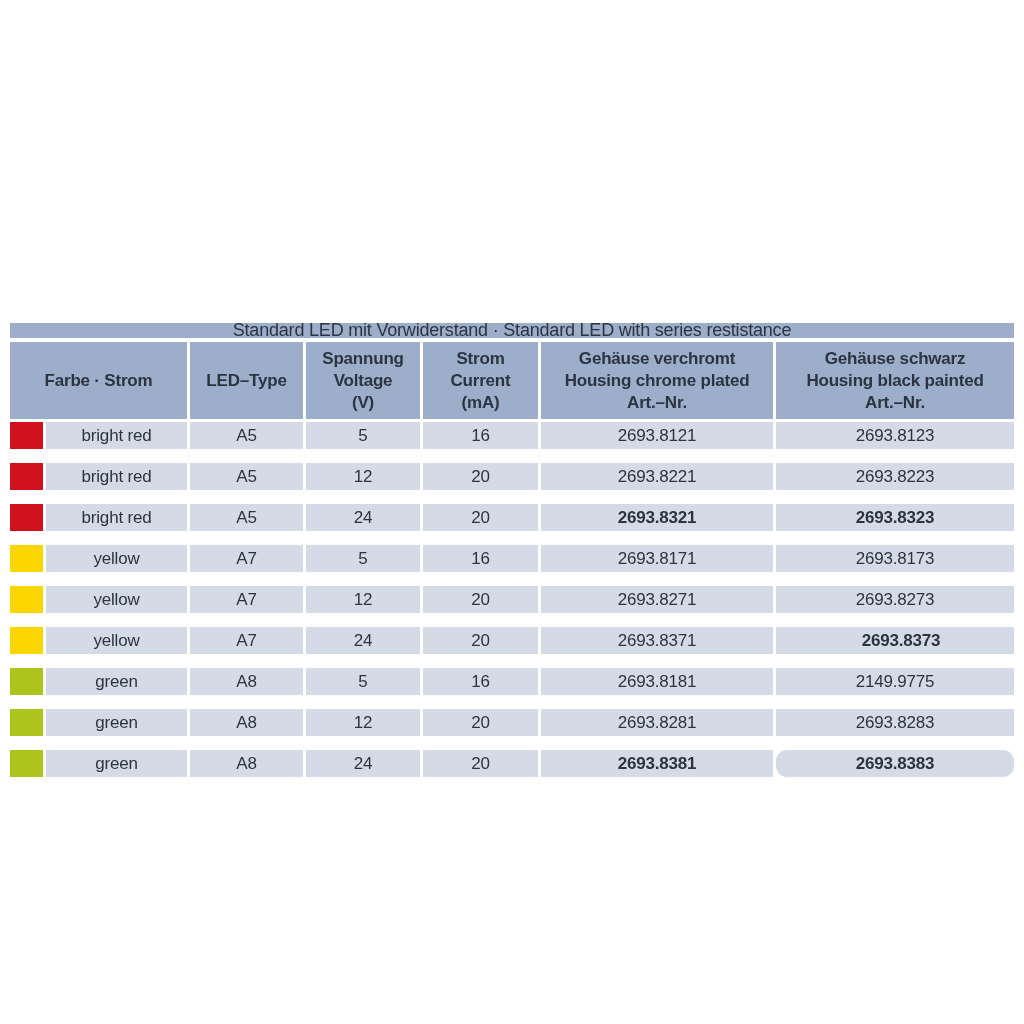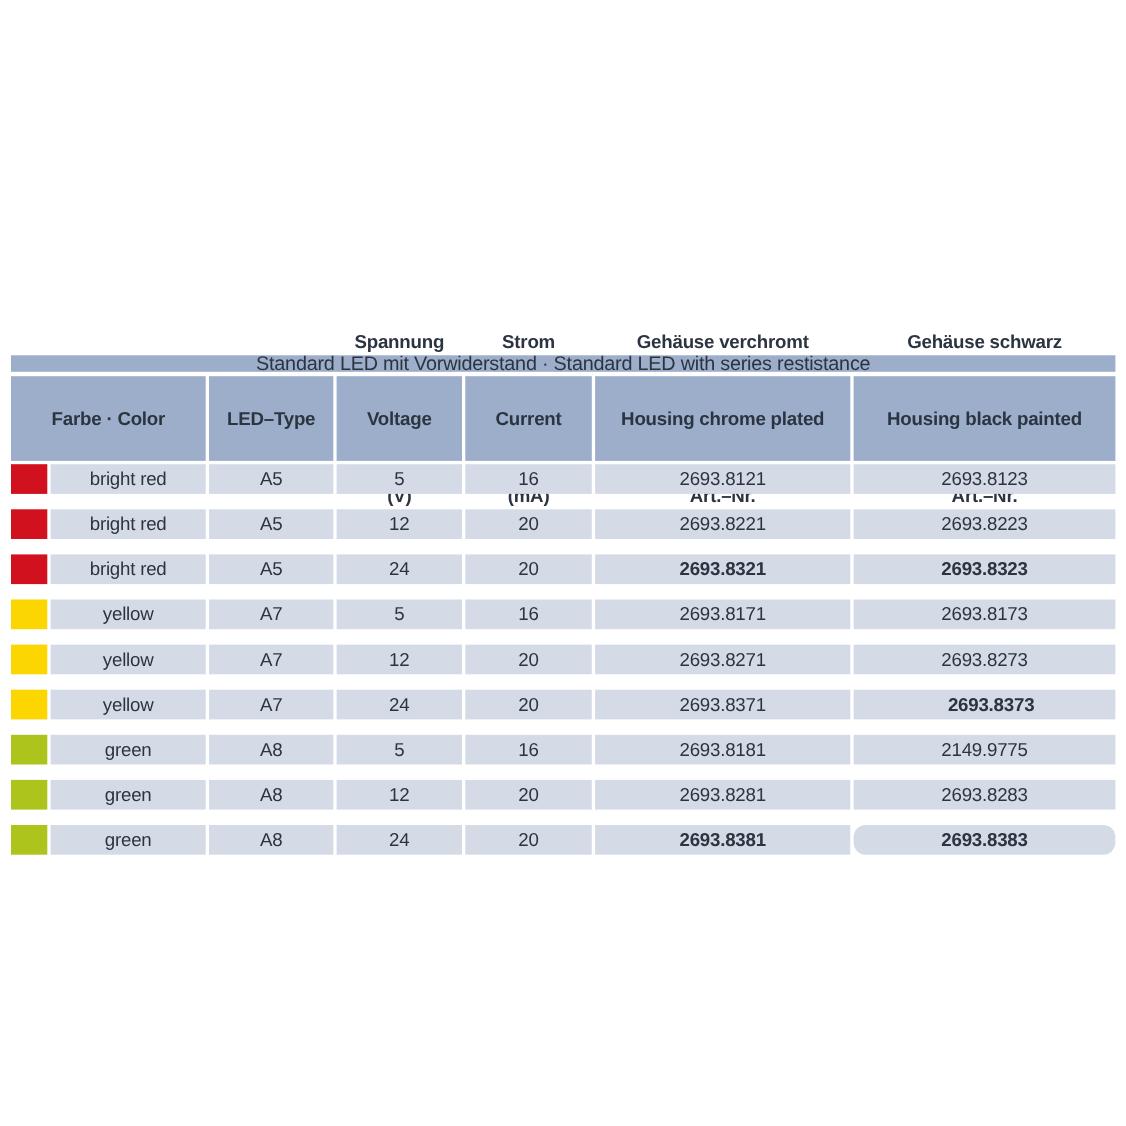--- a/index.html
+++ b/index.html
@@ -39,21 +39,20 @@
     height: 77px;
     background: #9caeca;
     display: flex;
     flex-direction: column;
     align-items: center;
     justify-content: center;
     text-align: center;
     font-weight: bold;
     font-size: 17px;
     line-height: 22px;
-    gap: 48px;
   }
   .tbody {
     display: flex;
     flex-direction: column;
     row-gap: 14px;
   }
   .row {
     display: grid;
     grid-template-columns: 33px 141px 113px 114px 115px 232px 238px;
     column-gap: 3px;
@@ -73,21 +72,21 @@
 
 <div class="canvas">
   <div class="led-table">
 
     <div class="title-bar">
       <span>Standard LED mit Vorwiderstand · Standard LED with series restistance</span>
     </div>
 
     <div class="header-row">
       <div class="header-cell">
-        <span>Farbe · Color</span>
+        <span>Farbe · Strom</span>
       </div>
       <div class="header-cell">
         <span>LED–Type</span>
       </div>
       <div class="header-cell">
         <span>Spannung</span>
         <span>Voltage</span>
         <span>(V)</span>
       </div>
       <div class="header-cell">

